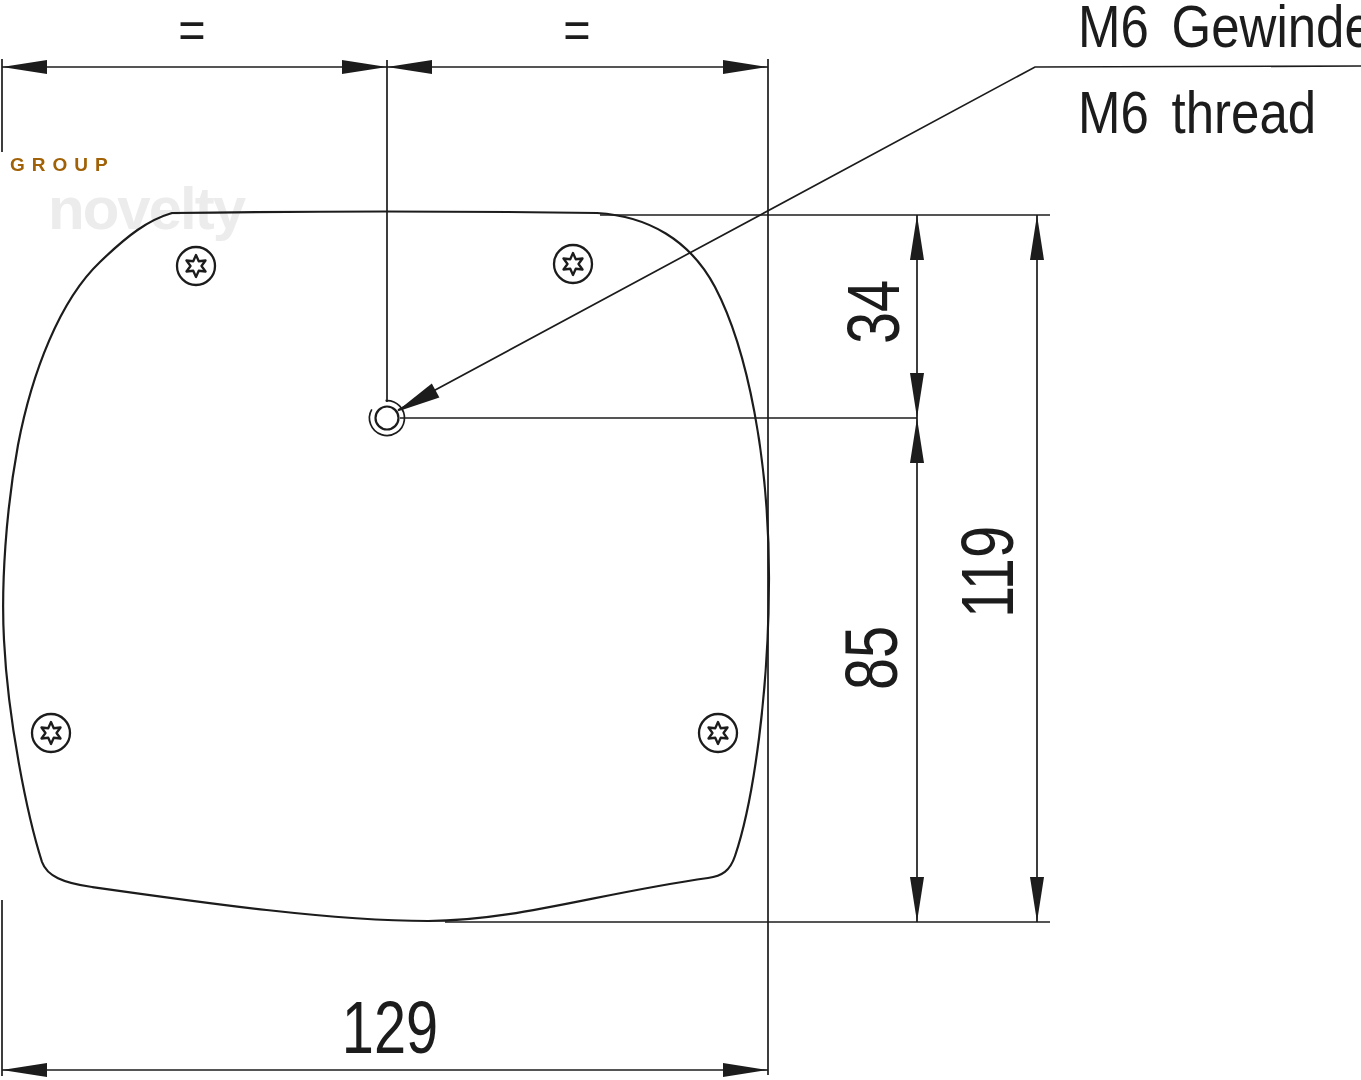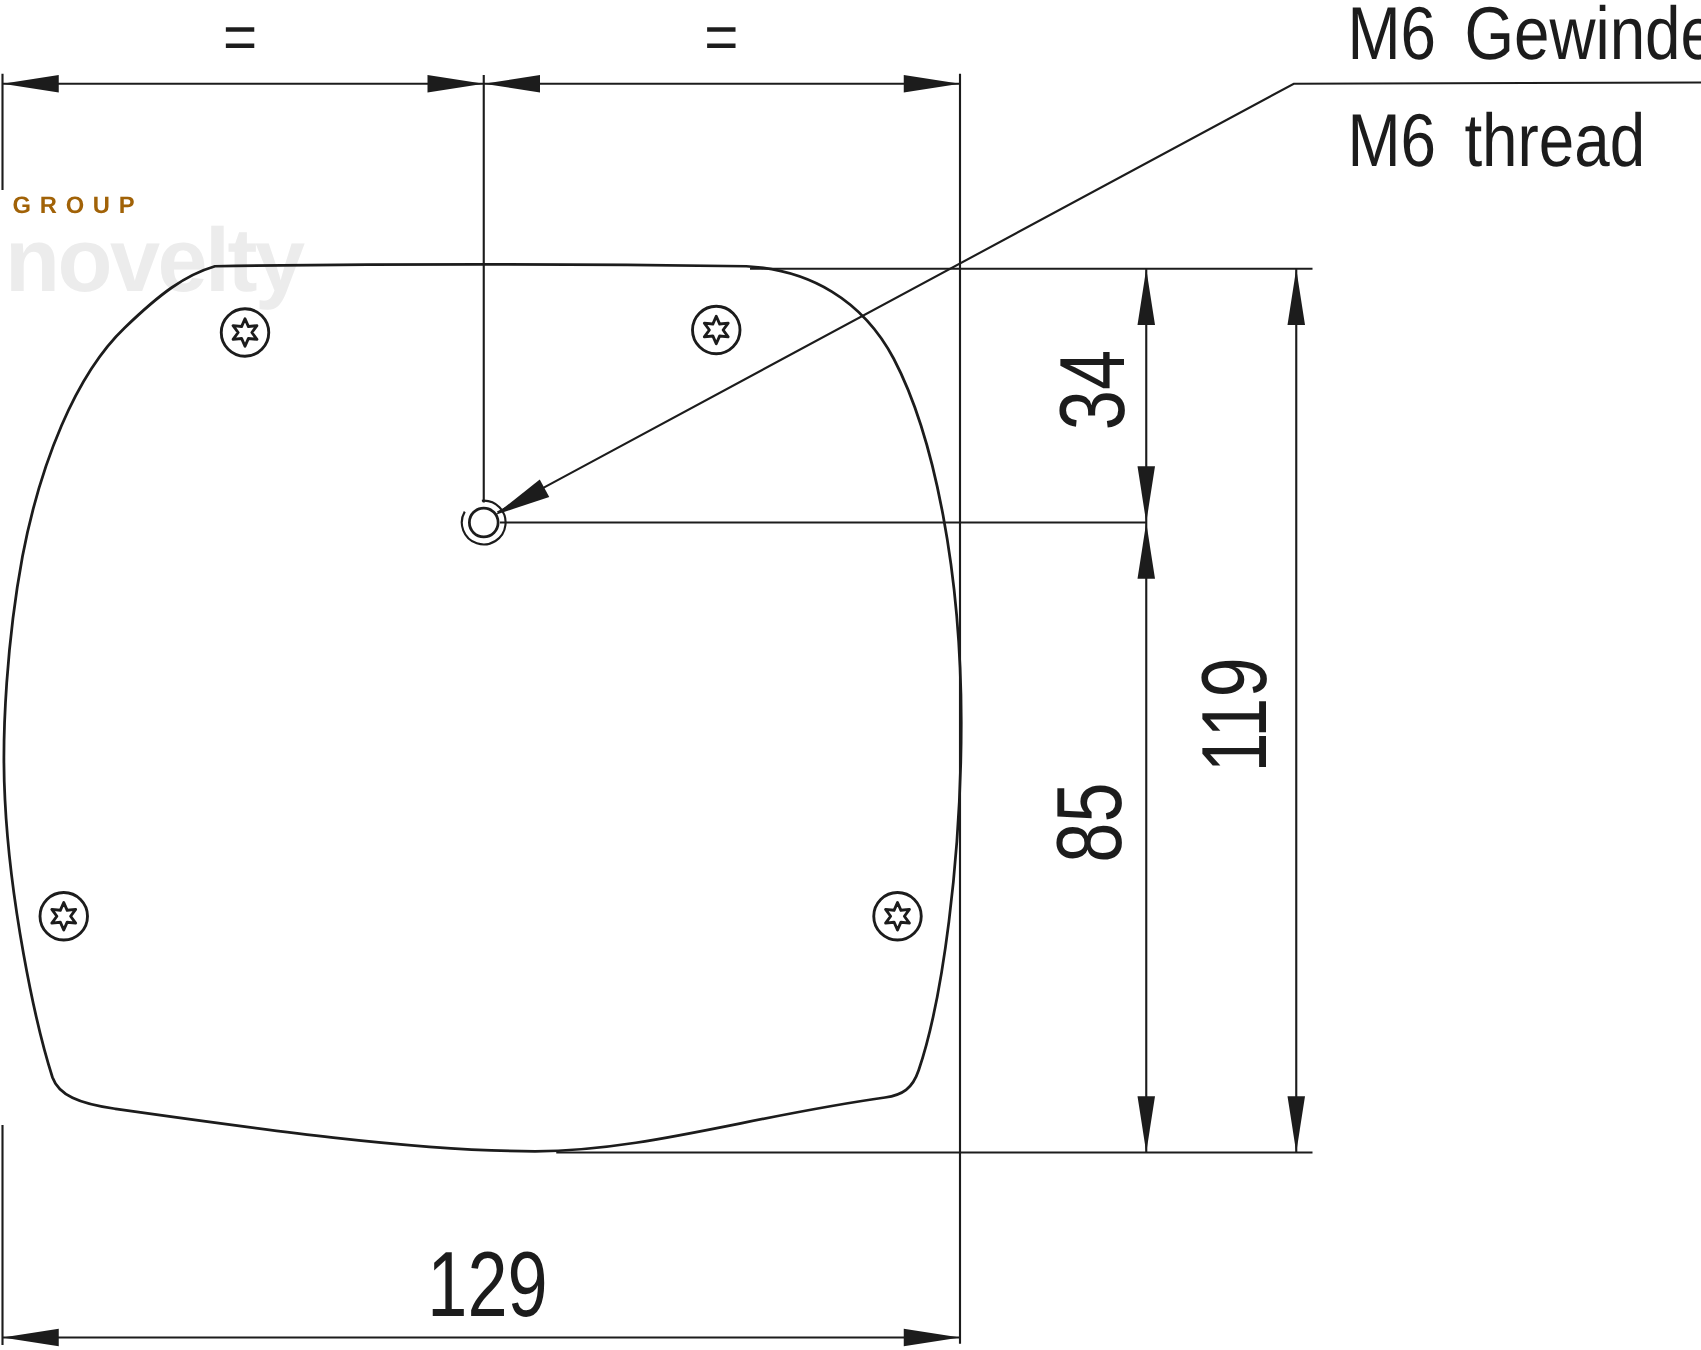--- a/index.html
+++ b/index.html
@@ -11,22 +11,22 @@
     font-family:"Liberation Sans", sans-serif;
     color:#1c1c1c;
   }
   
   .watermark{position:absolute;left:4px;top:156px;z-index:0;user-select:none;}
   .wm-group{
     font-size:19px;font-weight:bold;letter-spacing:7px;
     color:#a16207;line-height:18px;padding-left:6px;
   }
   .wm-brand{
-    font-size:72px;font-weight:bold;letter-spacing:-2px;
-    color:#ececec;line-height:78px;margin-top:-4px;
+    font-size:60px;font-weight:bold;letter-spacing:-2px;
+    color:#ececec;line-height:78px;margin-top:-4px;margin-left:44px;
   }
   
   svg.draw{position:absolute;left:0;top:0;z-index:1;}
   .thin  {fill:none;stroke:#1c1c1c;stroke-width:1.7;}
   .thick {fill:none;stroke:#1c1c1c;stroke-width:2.2;}
   .screwline{fill:none;stroke:#1c1c1c;stroke-width:2.3;stroke-linejoin:round;}
   .arrow {fill:#1c1c1c;stroke:none;}
   
   .lbl{position:absolute;z-index:2;white-space:nowrap;color:#1c1c1c;}
   .dimnum{

